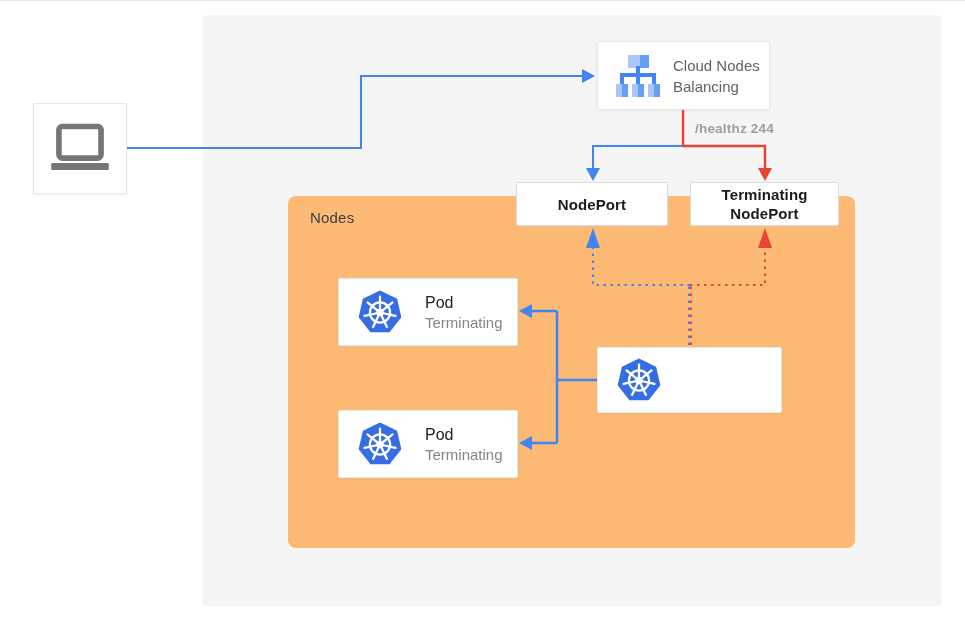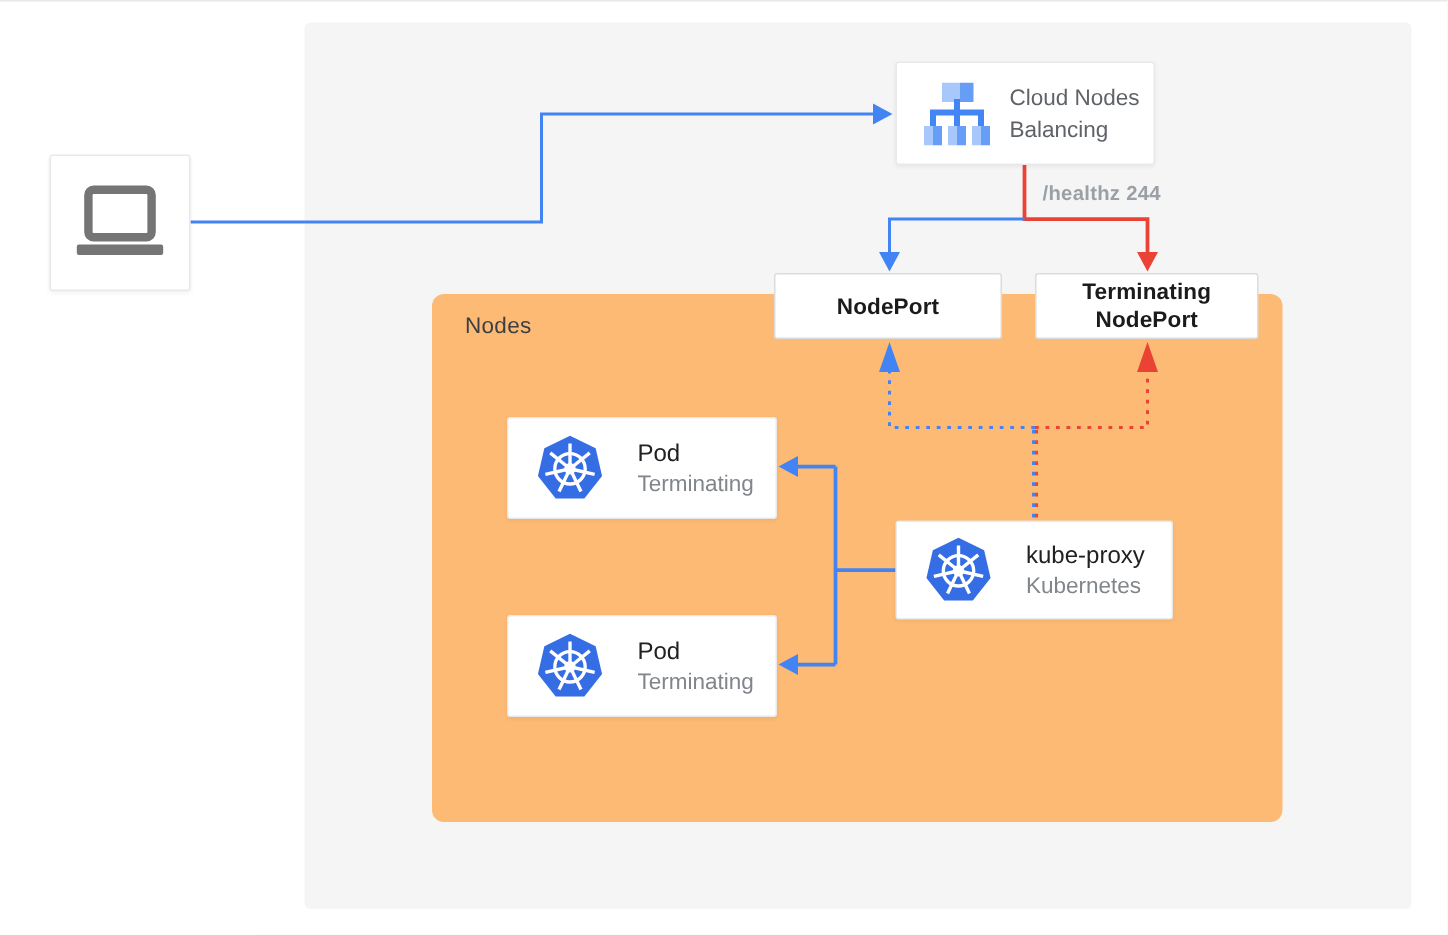--- a/index.html
+++ b/index.html
@@ -173,17 +173,13 @@
       <line x1="20" y1="20" x2="20" y2="5"></line>
       <line x1="20" y1="20" x2="31.7" y2="10.6"></line>
       <line x1="20" y1="20" x2="34.6" y2="23.3"></line>
       <line x1="20" y1="20" x2="26.5" y2="33.5"></line>
       <line x1="20" y1="20" x2="13.5" y2="33.5"></line>
       <line x1="20" y1="20" x2="5.4" y2="23.3"></line>
       <line x1="20" y1="20" x2="8.3" y2="10.6"></line>
     </g>
     <circle cx="20" cy="20" r="3.4" fill="#ffffff"></circle>
   </svg>
-  <div class="k8s-text">
-    <div class="k8s-title">kube-proxy</div>
-    <div class="k8s-sub">Kubernetes</div>
-  </div>
 </div>
 
 </body></html>

